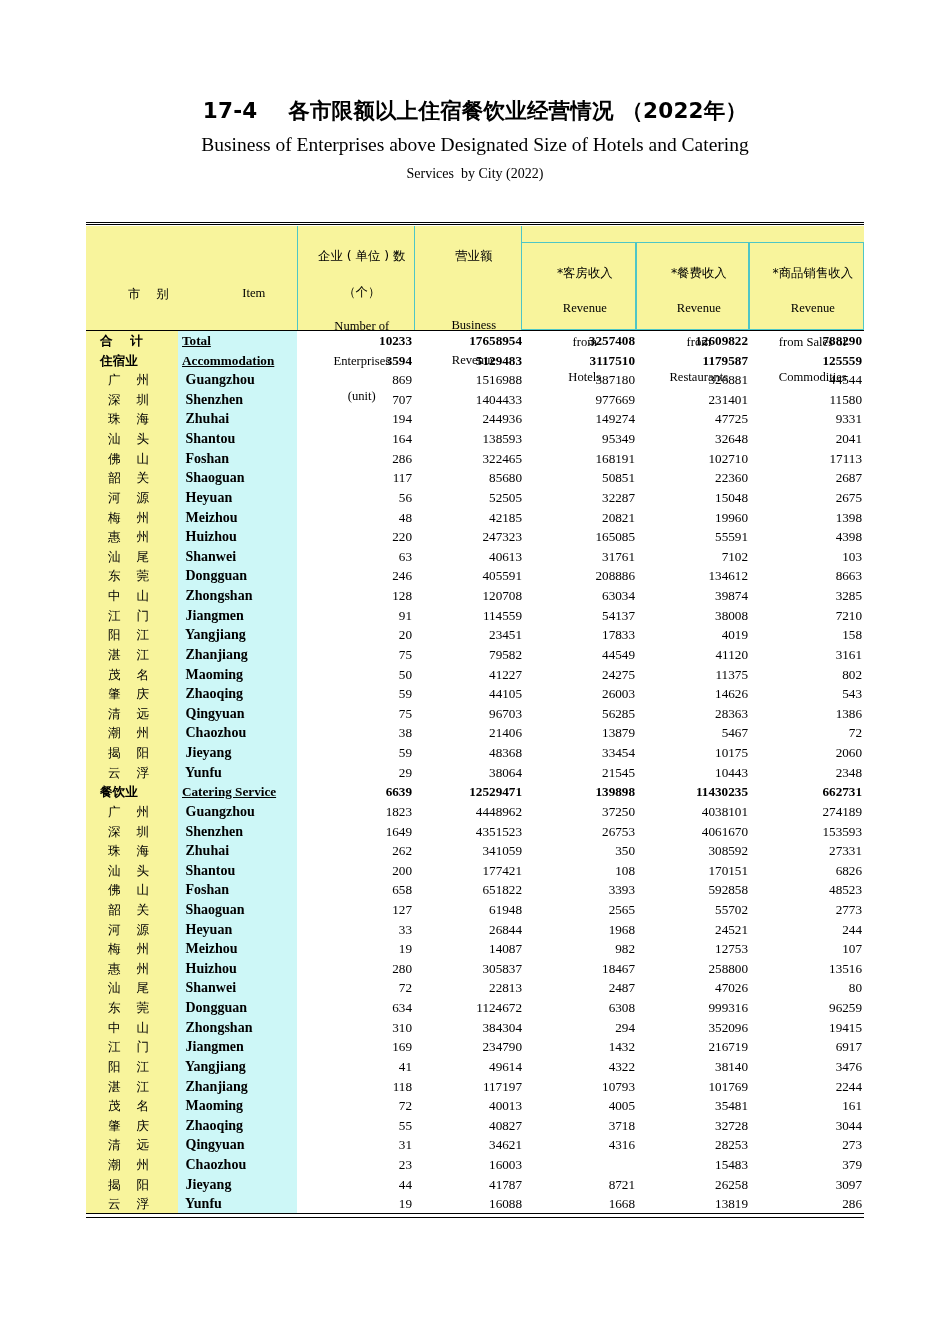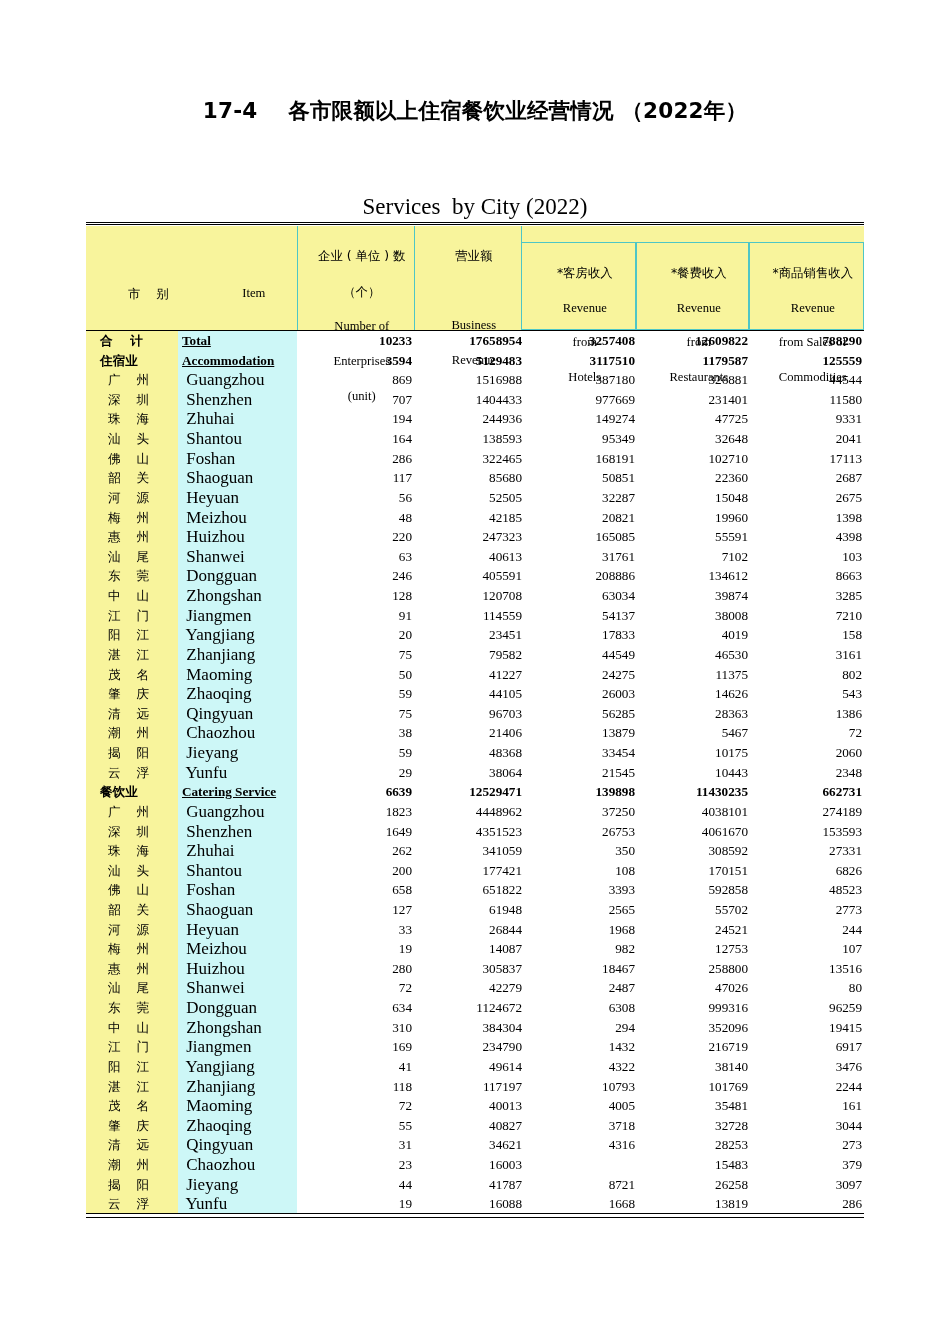--- a/index.html
+++ b/index.html
@@ -41,23 +41,22 @@
     width: 950px;
     text-align: center;
     font-size: 19.5px;
     white-space: pre;
   }
   .title-en2 {
     position: absolute;
     left: 0; top: 166px;
     width: 950px;
     text-align: center;
-    font-size: 23px;
+    font-size: 14px;
     white-space: pre;
-    margin-top: 28px;
   }
 
   
   .unit-row {
     position: absolute;
     left: 86px; top: 203px;
     width: 778px;
     height: 20px;
   }
   .unit-cn {
@@ -197,23 +196,24 @@
     font-family: "DejaVu Sans", sans-serif;
     font-size: 12.6px;
     line-height: 18px;
     white-space: pre;
     margin-left: 12px;
   }
   .cell-en {
     position: absolute;
     left: 96px; top: 1px;
     width: 115px;
-    font-size: 17px;
+    font-size: 14px;
     line-height: 18px;
     white-space: pre;
+    font-weight: bold;
   }
   .num {
     position: absolute;
     top: 1px;
     text-align: right;
     font-size: 13.2px;
     line-height: 18px;
     white-space: pre;
   }
   .n1 { left: 216px; width: 110px; }
@@ -228,20 +228,21 @@
     font-weight: bold;
   }
   .row.group .cell-en { font-size: 13.2px; text-decoration: underline; }
 </style>
 </head>
 <body>
 
 <div class="page">
 
   <div class="title-cn">17-4    各市限额以上住宿餐饮业经营情况 （2022年）</div>
+  <div class="title-en1">Business of Enterprises above Designated Size of Hotels and Catering</div>
   <div class="title-en2">Services  by City (2022)</div>
 
 
   <div class="rule-unit"></div>
   <div class="rule-top"></div>
 
   <div class="head-band"></div>
   <div class="head-vline hv1"></div>
   <div class="head-vline hv2"></div>
   <div class="head-vline hv3"></div>
@@ -438,21 +439,21 @@
           <div class="num n3">17833</div>
           <div class="num n4">4019</div>
           <div class="num n5">158</div>
         </div>
         <div class="row" style="top: 313.92px;">
           <div class="cell-cn">  湛    江</div>
           <div class="cell-en"> Zhanjiang</div>
           <div class="num n1">75</div>
           <div class="num n2">79582</div>
           <div class="num n3">44549</div>
-          <div class="num n4">46530</div>
+          <div class="num n4">41120</div>
           <div class="num n5">3161</div>
         </div>
         <div class="row" style="top: 333.54px;">
           <div class="cell-cn">  茂    名</div>
           <div class="cell-en"> Maoming</div>
           <div class="num n1">50</div>
           <div class="num n2">41227</div>
           <div class="num n3">24275</div>
           <div class="num n4">11375</div>
           <div class="num n5">802</div>
@@ -589,21 +590,21 @@
           <div class="num n1">280</div>
           <div class="num n2">305837</div>
           <div class="num n3">18467</div>
           <div class="num n4">258800</div>
           <div class="num n5">13516</div>
         </div>
         <div class="row" style="top: 647.46px;">
           <div class="cell-cn">  汕    尾</div>
           <div class="cell-en"> Shanwei</div>
           <div class="num n1">72</div>
-          <div class="num n2">42279</div>
+          <div class="num n2">22813</div>
           <div class="num n3">2487</div>
           <div class="num n4">47026</div>
           <div class="num n5">80</div>
         </div>
         <div class="row" style="top: 667.08px;">
           <div class="cell-cn">  东    莞</div>
           <div class="cell-en"> Dongguan</div>
           <div class="num n1">634</div>
           <div class="num n2">1124672</div>
           <div class="num n3">6308</div>

